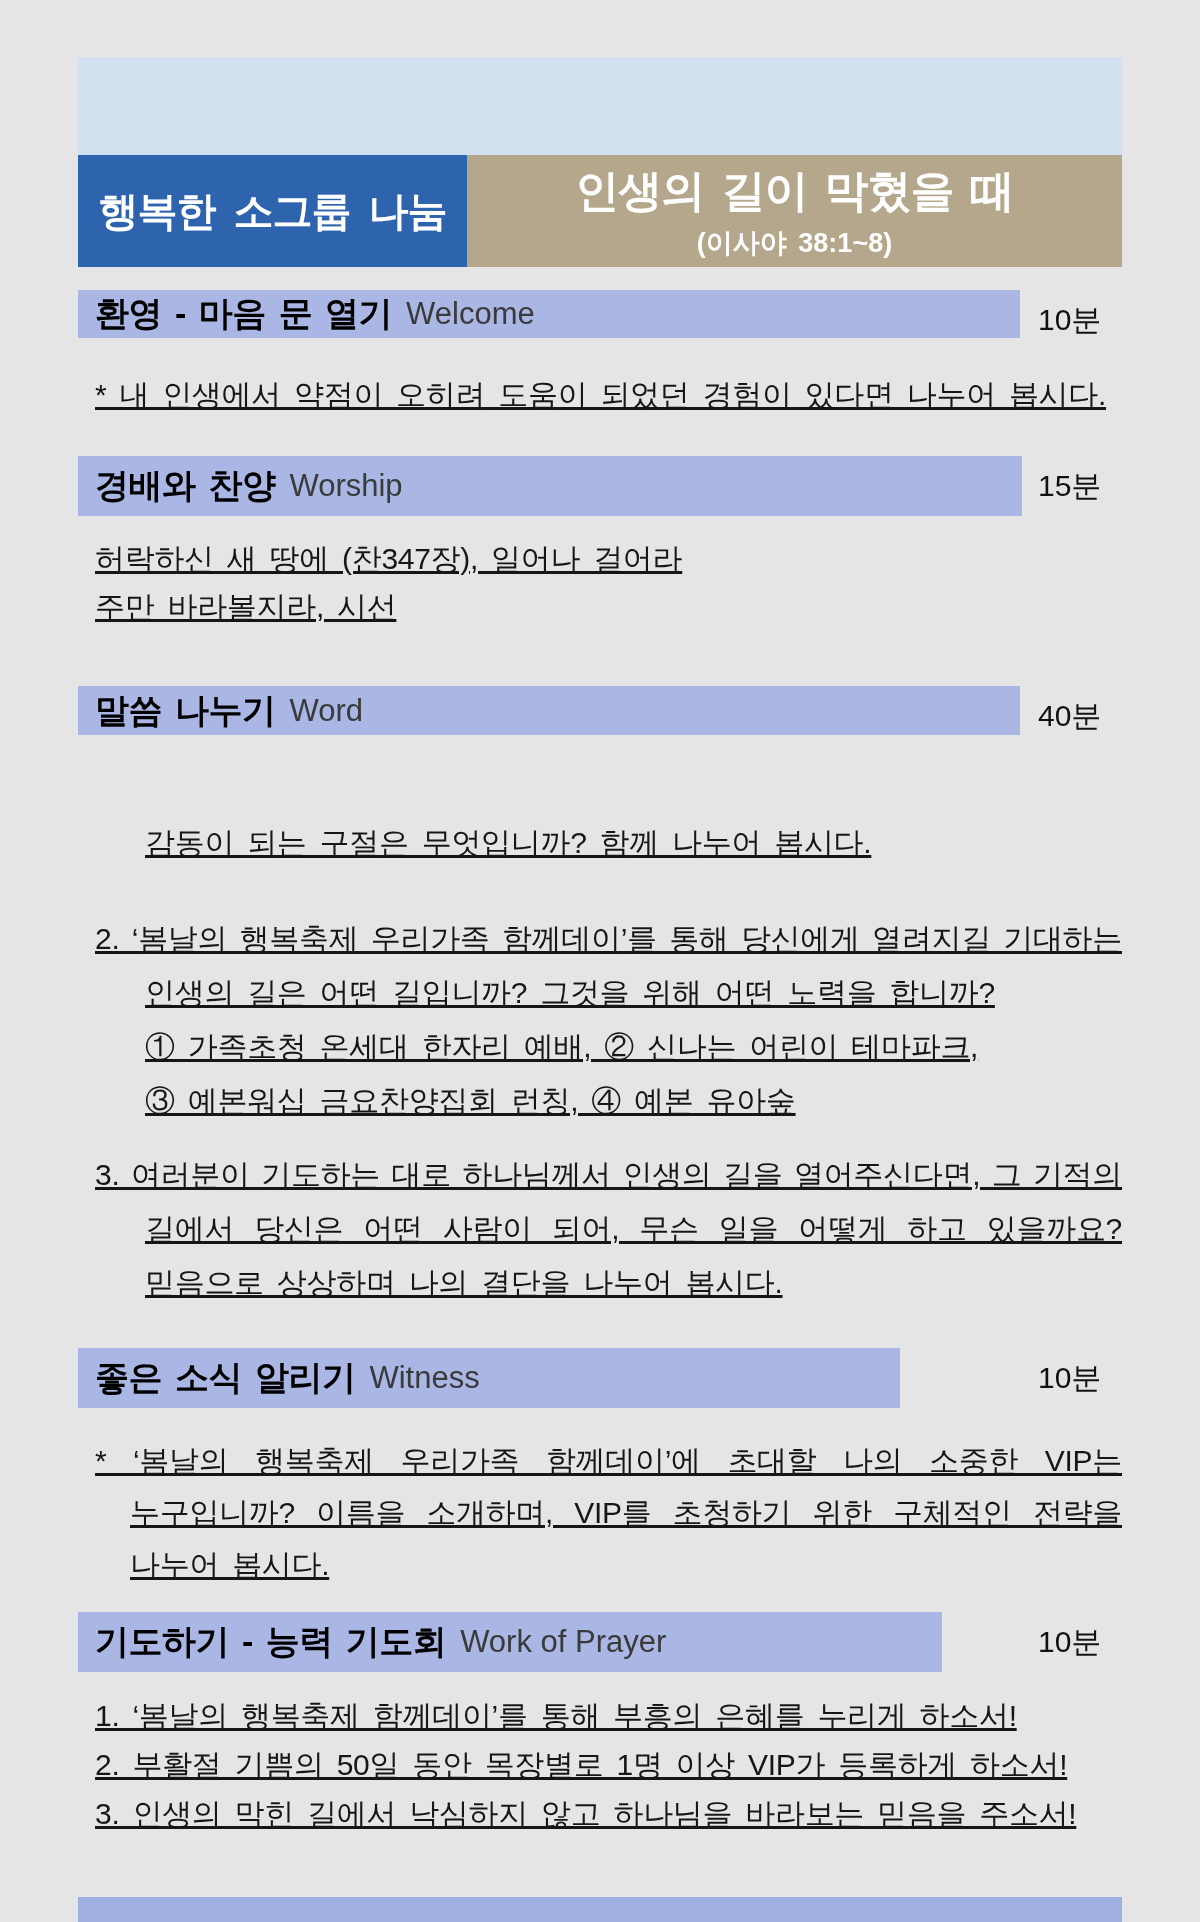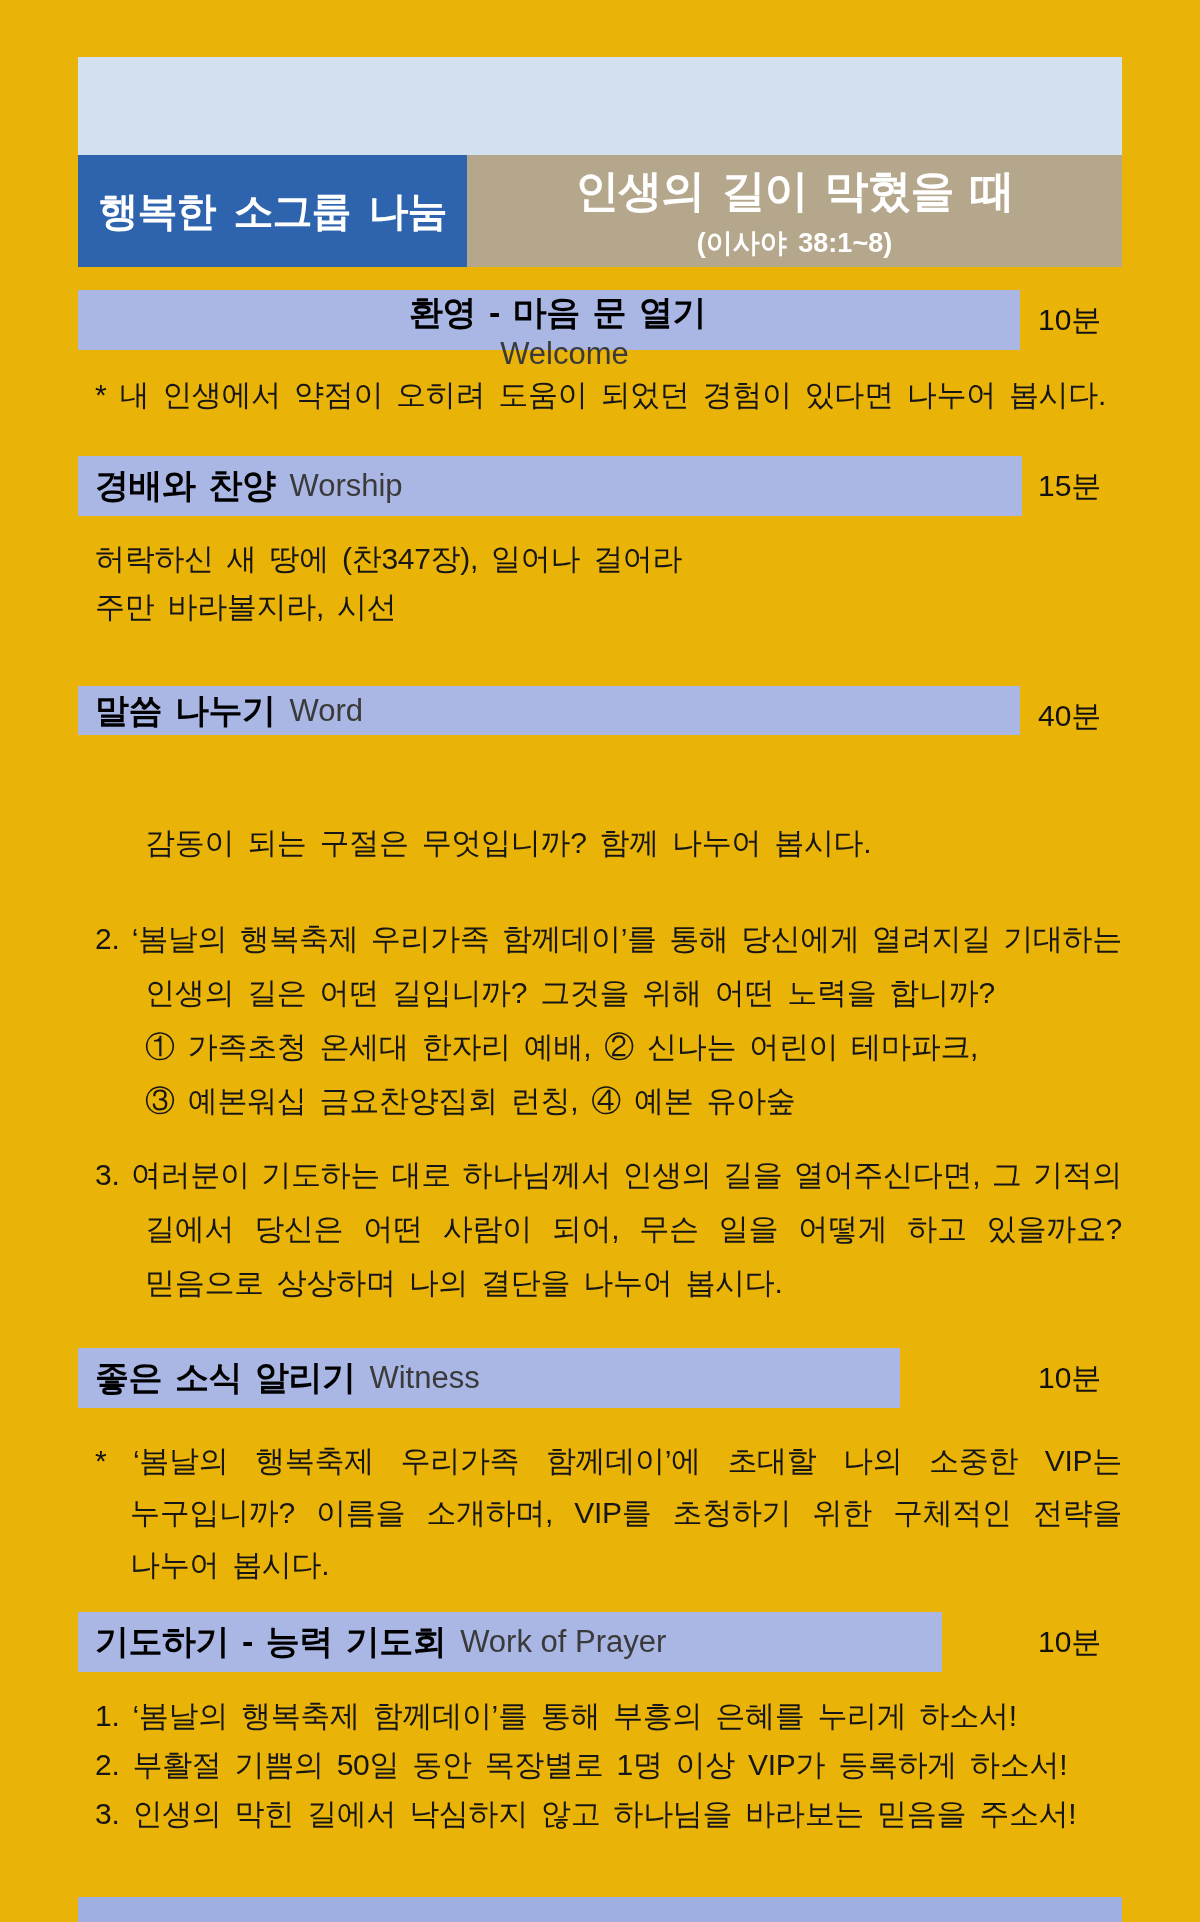--- a/index.html
+++ b/index.html
@@ -1,17 +1,17 @@
 <!DOCTYPE html>
 <html><head>
 <meta charset="utf-8">
 <style>
   html,body{margin:0;padding:0;background:#ffffff;}
   .page{
-    position:relative;width:1200px;height:1922px;background:#eab308;
+    position:relative;width:1200px;height:1922px;background:#e5e5e5;
     font-family:"Liberation Sans",sans-serif;color:#111111;overflow:hidden;
   }
   .abs{position:absolute;}
   .band{background:#d3e0ef;}
   .hdr-left{
     background:#2e63ae;display:flex;align-items:center;justify-content:center;
   }
   .hdr-left .t{
     color:#ffffff;font-size:40px;font-weight:bold;letter-spacing:-1px;word-spacing:8px;white-space:nowrap;
   }
@@ -25,21 +25,21 @@
     color:#ffffff;font-size:27px;font-weight:bold;letter-spacing:0;word-spacing:4px;white-space:nowrap;
   }
   .bar{
     background:#aab7e5;display:flex;align-items:center;padding-left:17px;box-sizing:border-box;
   }
   .bar .kr{font-size:34px;font-weight:bold;color:#000000;letter-spacing:-0.5px;word-spacing:4px;white-space:nowrap;}
   .bar .en{font-size:31px;font-weight:400;color:#3a3a3a;margin-left:14px;white-space:nowrap;}
   .min{font-size:30px;color:#111111;line-height:60px;white-space:nowrap;}
   .ln{
     font-size:30px;line-height:42px;height:42px;white-space:nowrap;
-    letter-spacing:-0.3px;word-spacing:5px;color:#161616;
+    letter-spacing:-0.3px;word-spacing:5px;color:#161616;text-decoration:underline;
   }
   .stretch{
     white-space:normal;text-align:justify;text-align-last:justify;word-spacing:normal;
   }
   .strip{background:#9fb0e0;}
 </style>
 </head>
 <body>
 
 <div class="page">
@@ -47,21 +47,21 @@
   <div class="abs band" style="left:78px;top:57px;width:1044px;height:98px;"></div>
 
   <div class="abs hdr-left" style="left:78px;top:155px;width:389px;height:112px;">
     <div class="t">행복한 소그룹 나눔</div>
   </div>
   <div class="abs hdr-right" style="left:467px;top:155px;width:655px;height:112px;">
     <div class="t">인생의 길이 막혔을 때</div>
     <div class="s">(이사야 38:1~8)</div>
   </div>
 
-  <div class="abs bar" style="left:78px;top:290px;width:942px;height:60px;flex-direction:column;">
+  <div class="abs bar" style="left:78px;top:290px;width:942px;height:48px;">
     <span class="kr">환영 - 마음 문 열기</span>
     <span class="en">Welcome</span>
   </div>
   <div class="abs min" style="left:1038px;top:290px;height:60px;">10분</div>
   <div class="abs ln" style="left:95px;top:374px;">* 내 인생에서 약점이 오히려 도움이 되었던 경험이 있다면 나누어 봅시다.</div>
 
   <div class="abs bar" style="left:78px;top:456px;width:944px;height:60px;">
     <span class="kr">경배와 찬양</span>
     <span class="en">Worship</span>
   </div>

